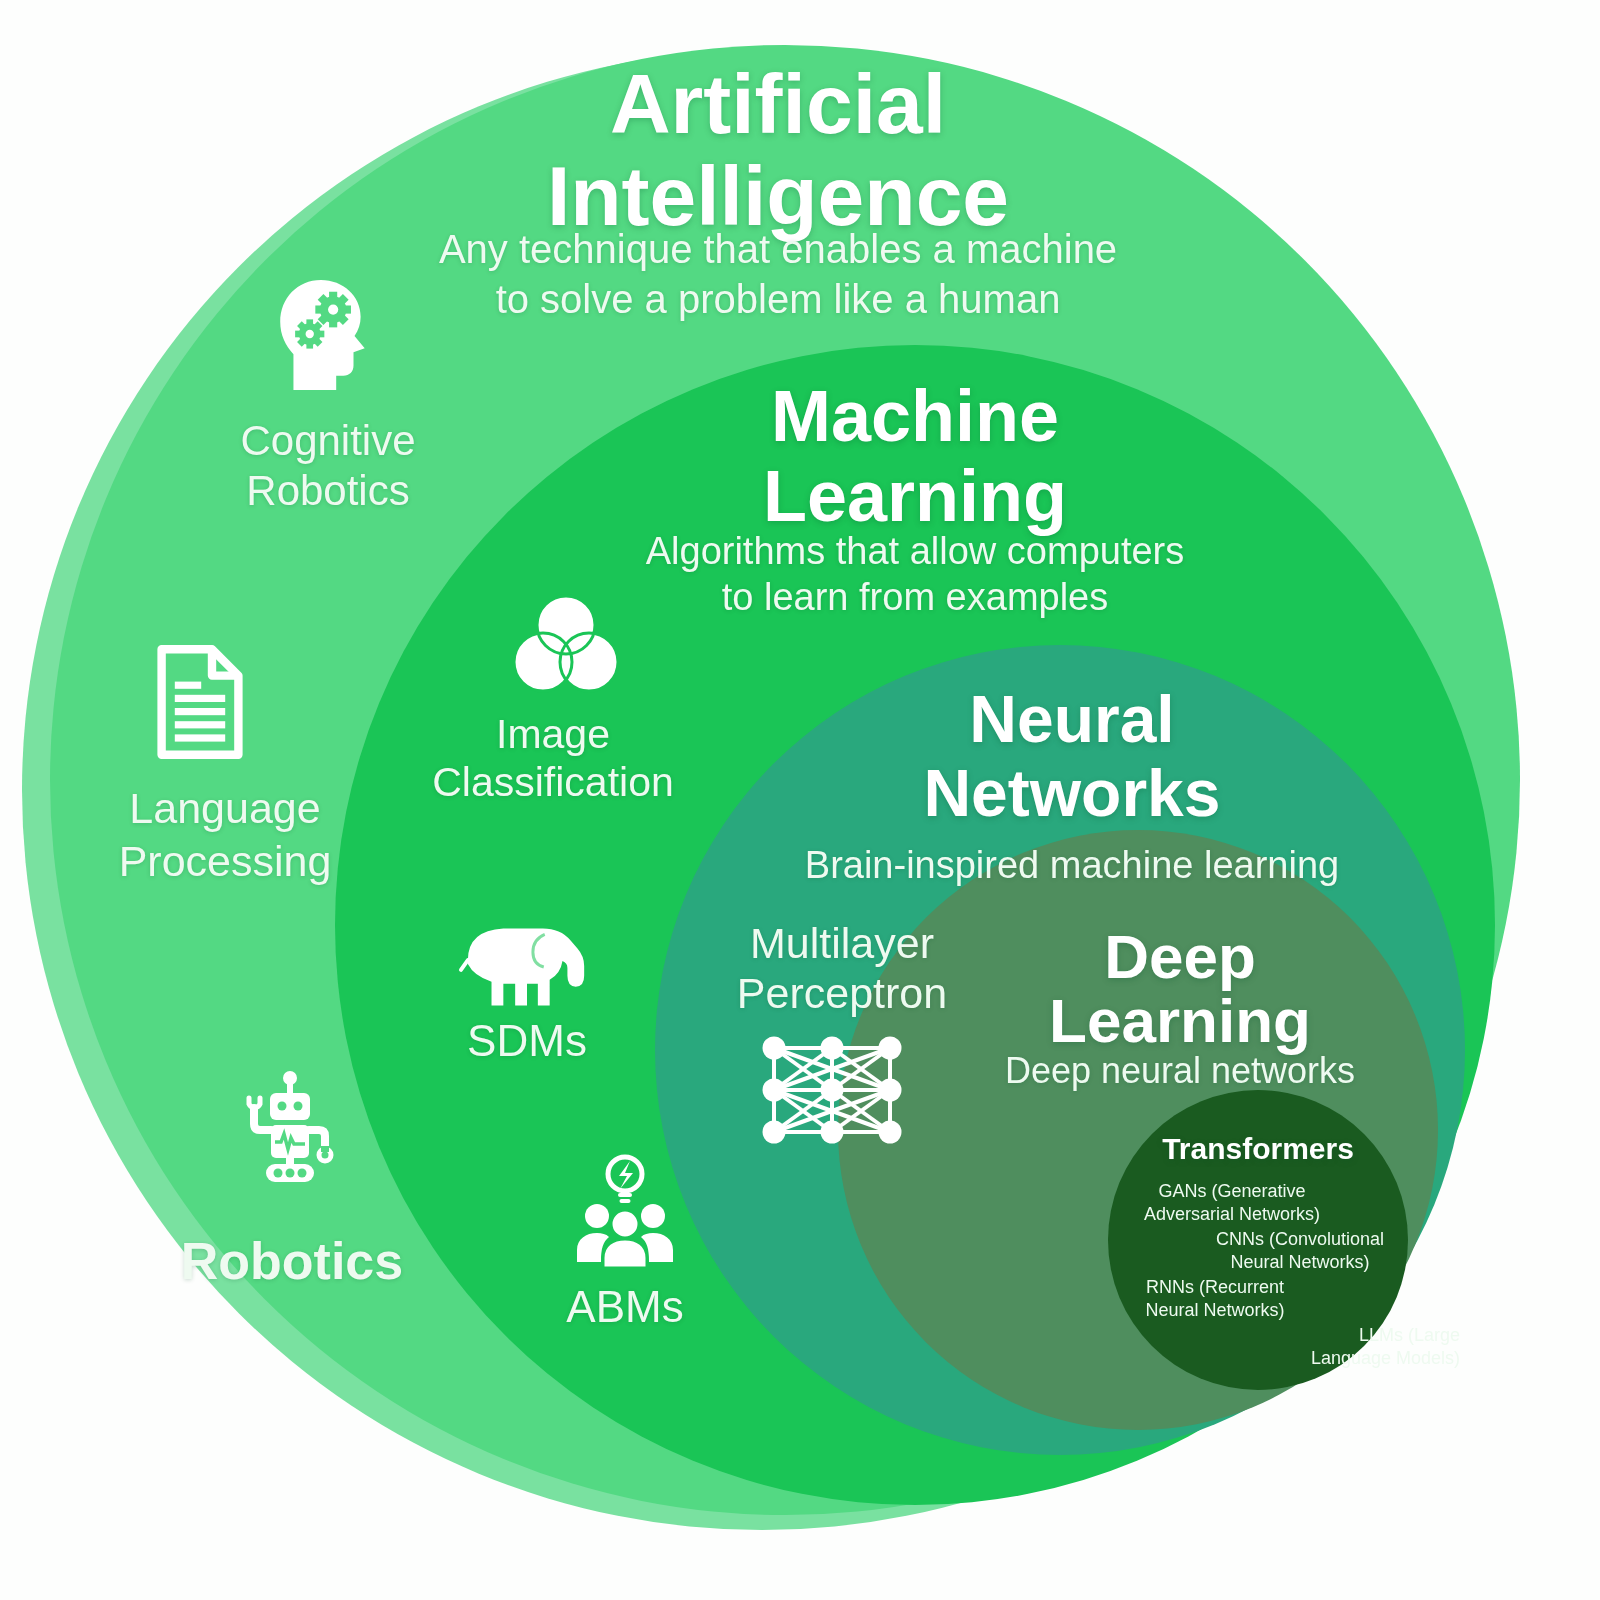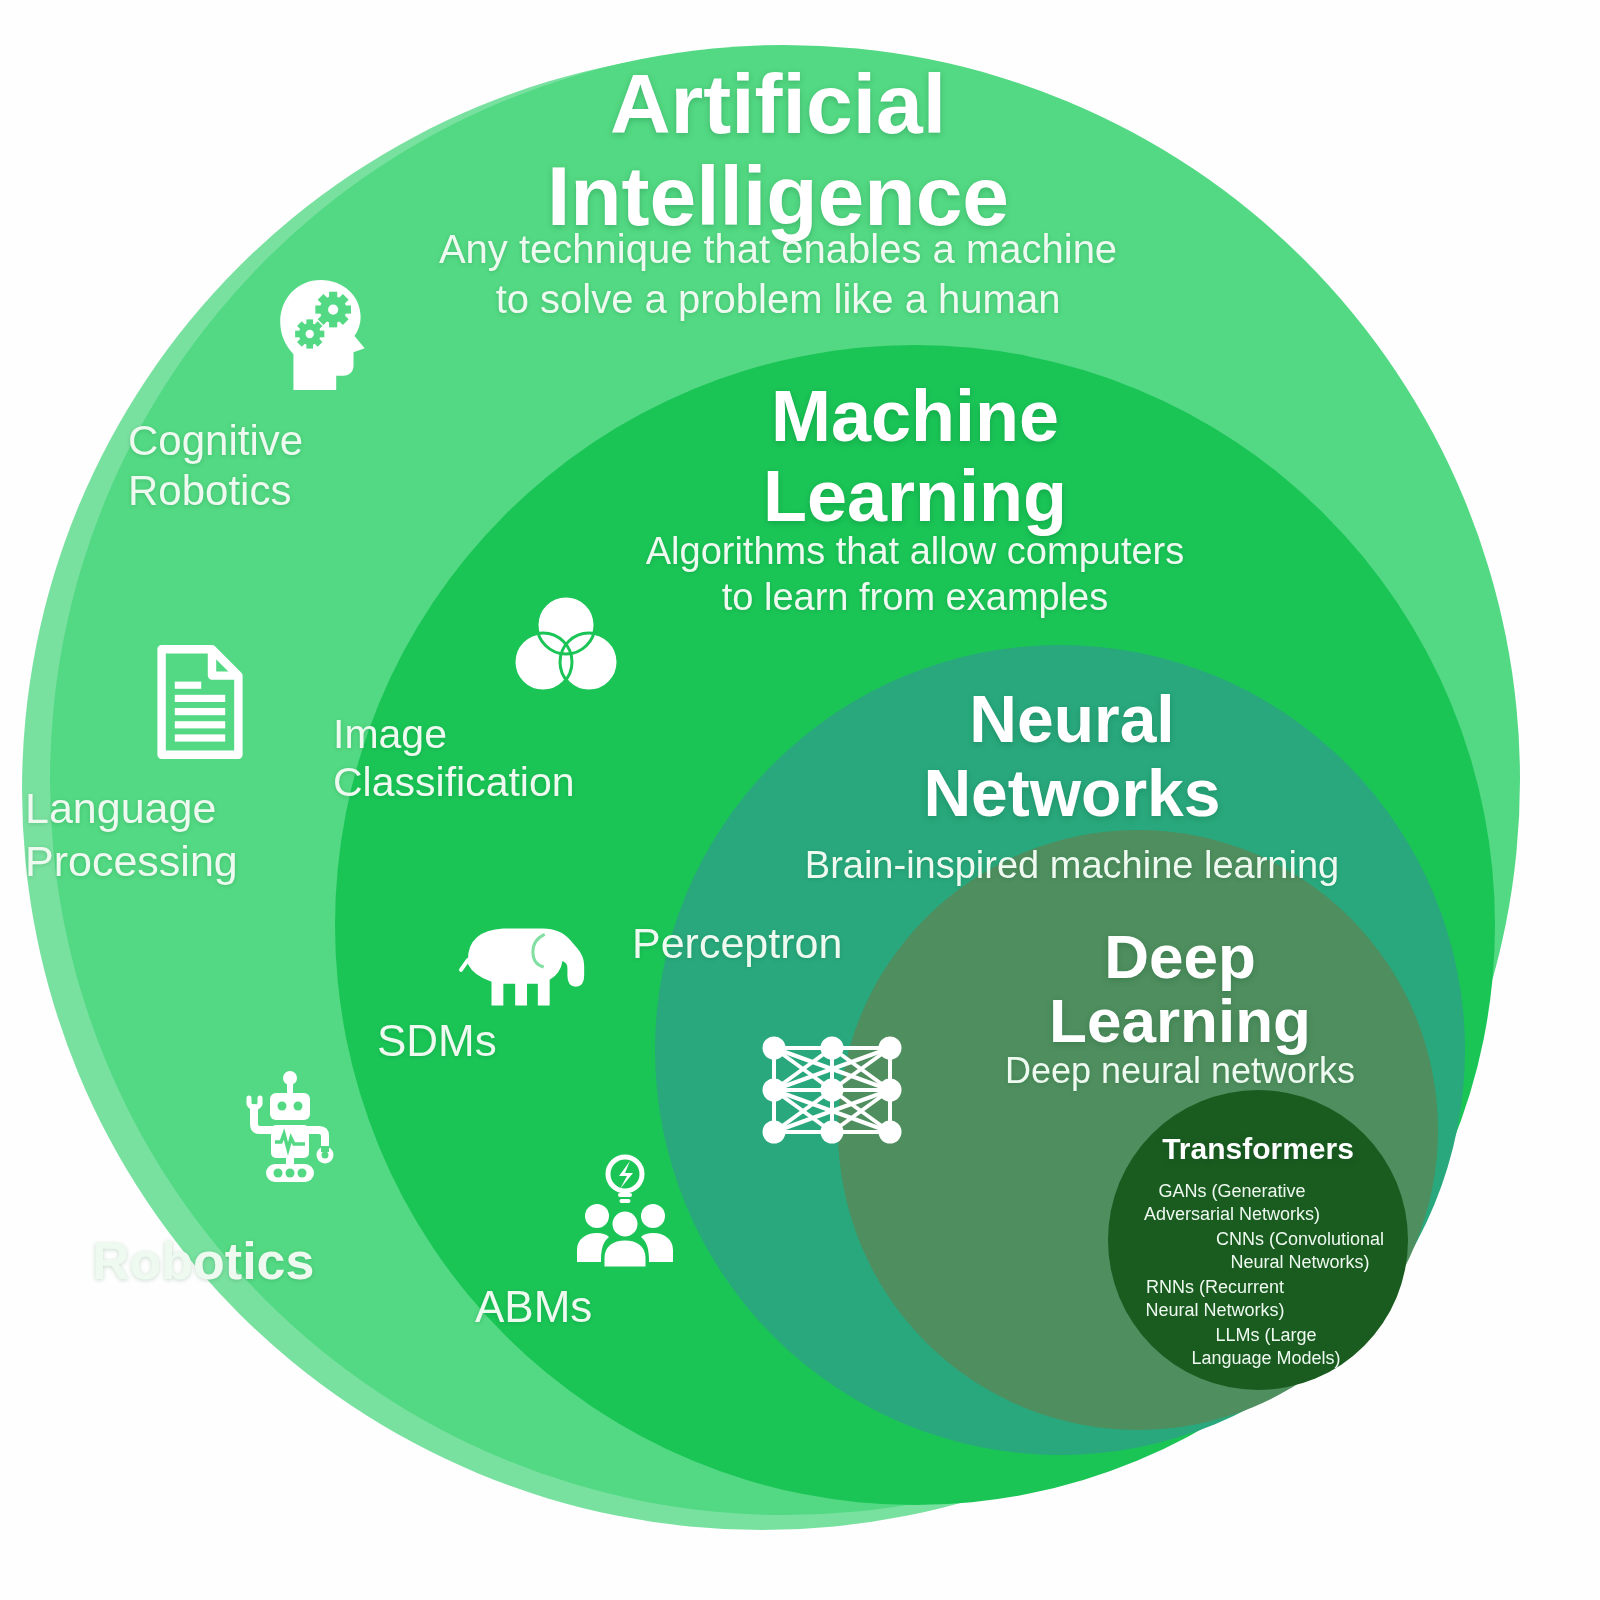--- a/index.html
+++ b/index.html
@@ -30,23 +30,23 @@
   .nn-sub{left:722px;top:842px;width:700px;font-size:38px;line-height:46px;}
 
   .dl-title{left:880px;top:925px;width:600px;font-size:62px;line-height:64px;}
   .dl-sub{left:880px;top:1050px;width:600px;font-size:36px;line-height:42px;}
 
   .tr-title{left:1108px;top:1132px;width:300px;font-size:30px;line-height:34px;}
   .tr-item{position:absolute;width:280px;font-size:18px;line-height:22.5px;color:var(--subtitle);text-align:center;}
   .tr-gans{left:1092px;top:1180px;}
   .tr-cnns{left:1160px;top:1228px;}
   .tr-rnns{left:1075px;top:1276px;text-align:center;}
-  .tr-llms{left:1126px;top:1324px;}
-
-  .sat{position:absolute;text-align:left;color:var(--subtitle);text-shadow:0 1px 4px rgba(0,80,40,.2);}
+  .tr-llms{left:1180px;top:1324px;text-align:right;}
+
+  .sat{position:absolute;text-align:center;color:var(--subtitle);text-shadow:0 1px 4px rgba(0,80,40,.2);}
   .sat-cognitive{left:128px;top:416px;width:400px;font-size:42px;line-height:50px;}
   .sat-nlp{left:25px;top:782px;width:400px;font-size:43px;line-height:53px;}
   .sat-robotics{left:92px;top:1236px;width:400px;font-size:52px;line-height:50px;font-weight:bold;}
   .sat-imgclass{left:333px;top:710px;width:440px;font-size:41px;line-height:48px;}
   .sat-sdms{left:377px;top:1016px;width:300px;font-size:44px;line-height:50px;}
   .sat-abms{left:475px;top:1282px;width:300px;font-size:44px;line-height:50px;}
   .sat-mlp{left:632px;top:918px;width:420px;font-size:43px;line-height:50px;}
 
   .icon{position:absolute;}
   .ic-head{left:272px;top:278px;width:106px;height:114px;}
@@ -212,20 +212,21 @@
     <circle cx="42" cy="66" r="12" fill="#fff"></circle>
     <path d="M22 112 v-12 c0 -11 9 -17 20 -17 c5 0 9 1 12 4 c-6 5 -8 11 -8 25 z" fill="#fff"></path>
     <circle cx="98" cy="66" r="12" fill="#fff"></circle>
     <path d="M118 112 v-12 c0 -11 -9 -17 -20 -17 c-5 0 -9 1 -12 4 c6 5 8 11 8 25 z" fill="#fff"></path>
     <circle cx="70" cy="74" r="14" fill="#fff" style="stroke:var(--ml)" stroke-width="3"></circle>
     <path d="M48 118 v-10 c0 -13 10 -19 22 -19 s22 6 22 19 v10 z" fill="#fff" style="stroke:var(--ml)" stroke-width="3"></path>
   </svg>
   <div class="sat sat-abms">ABMs</div>
 
   <div class="sat sat-mlp">
+    <div>Multilayer</div>
     <div>Perceptron</div>
   </div>
   <svg class="icon ic-mlp" viewBox="0 0 148 112">
     <g stroke="#fff" stroke-width="4">
       <line x1="16" y1="14" x2="132" y2="14"></line>
       <line x1="16" y1="56" x2="132" y2="56"></line>
       <line x1="16" y1="98" x2="132" y2="98"></line>
       <line x1="16" y1="14" x2="16" y2="56"></line>
         <line x1="16" y1="14" x2="74" y2="56"></line>
         <line x1="16" y1="14" x2="132" y2="56"></line>

